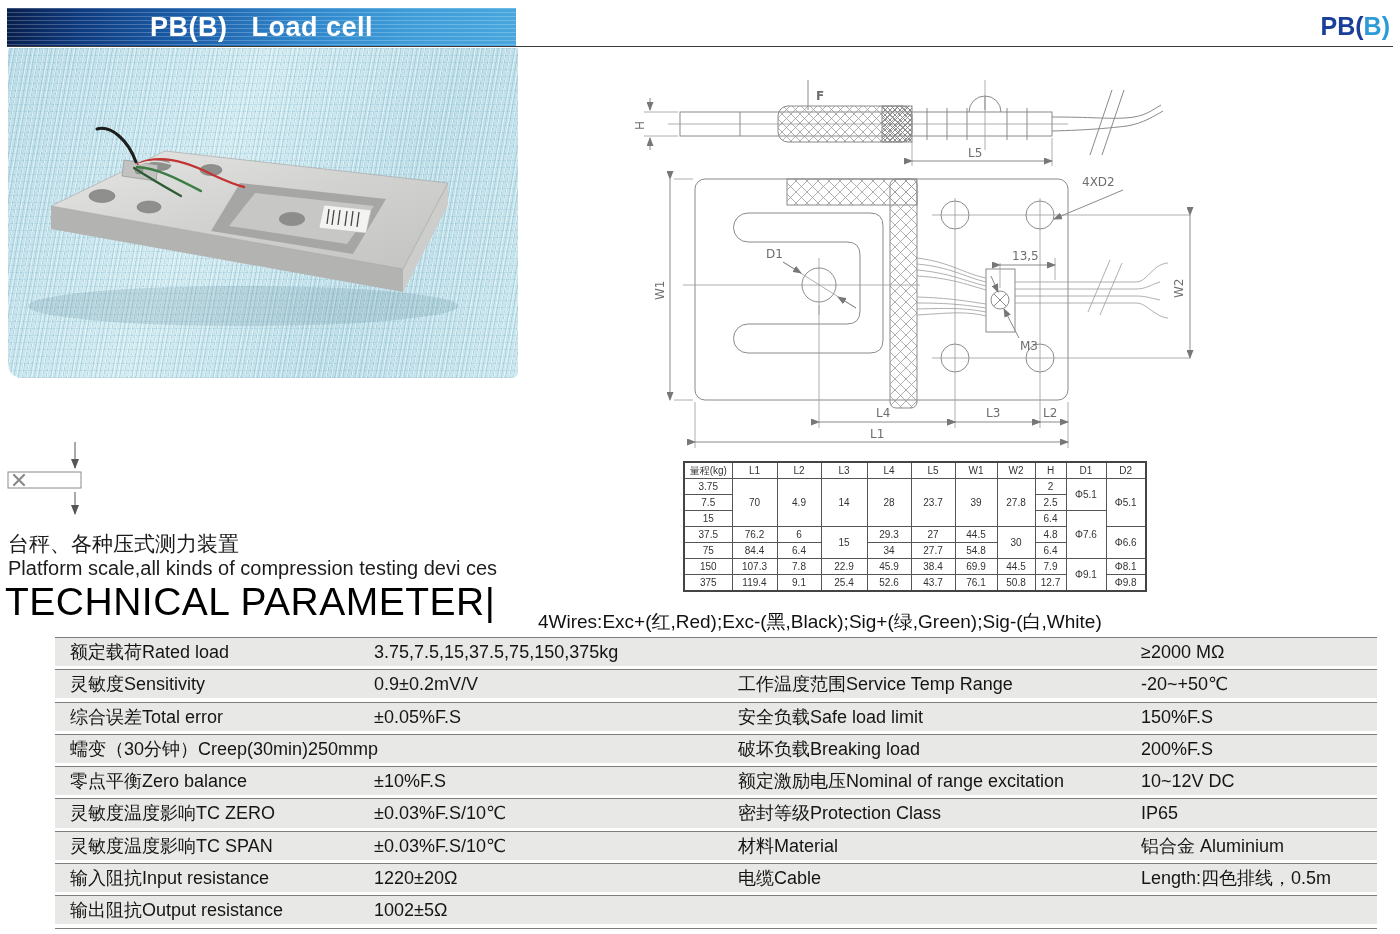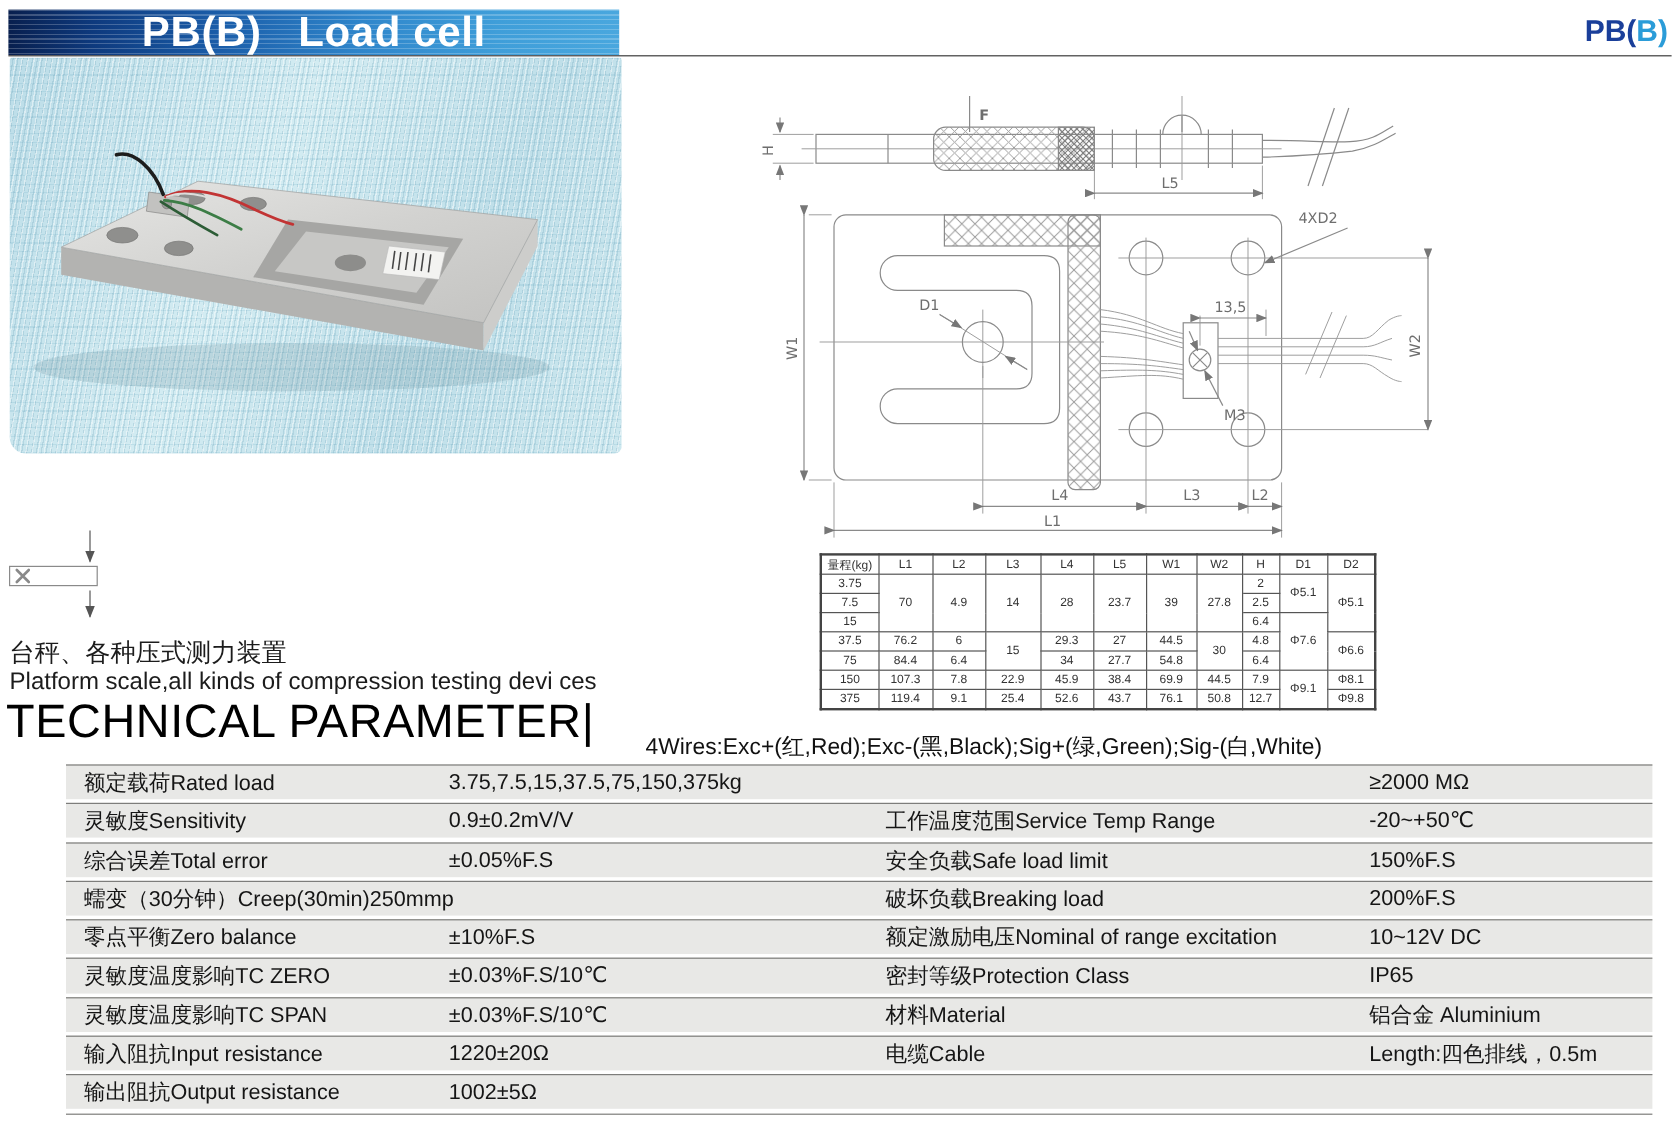--- a/index.html
+++ b/index.html
@@ -5,21 +5,21 @@
   html,body{margin:0;padding:0;background:#ffffff;}
   #page{position:relative;width:1400px;height:934px;background:#fff;overflow:hidden;
         font-family:"Liberation Sans","DejaVu Sans",sans-serif;}
 
   
   #header-bar{position:absolute;left:7px;top:8px;width:509px;height:38px;
     background:
       repeating-linear-gradient(180deg, rgba(255,255,255,.22) 0 1px, rgba(255,255,255,0) 1px 4px),
       linear-gradient(90deg,#081f4e 0%,#0e3a7e 14%,#1a5ca8 34%,#2f86cb 58%,#3f9ed9 80%,#49a7de 100%);
     display:flex;align-items:center;justify-content:center;}
-  #header-title{color:#fff;font-size:35px;font-weight:bold;white-space:pre;letter-spacing:.5px;}
+  #header-title{color:#fff;font-size:27px;font-weight:bold;white-space:pre;letter-spacing:.5px;}
   #brand{position:absolute;right:10px;top:12px;font-size:25px;font-weight:bold;letter-spacing:0;}
   #brand .p1{color:#1a3f9a;} #brand .p2{color:#2b9cd8;}
   #header-rule{position:absolute;left:7px;top:46px;width:1386px;height:0;border-top:1.6px solid #3c3c3c;}
 
   
   #photo{position:absolute;left:8px;top:48px;width:510px;height:330px;border-radius:2px 2px 6px 14px;
     background-color:#c9e4ec;
     background-image:
       repeating-linear-gradient(100deg, rgba(255,255,255,.45) 0 1px, rgba(255,255,255,0) 1px 5px),
       repeating-linear-gradient(280deg, rgba(92,150,175,.22) 0 1px, rgba(0,0,0,0) 1px 4px),

